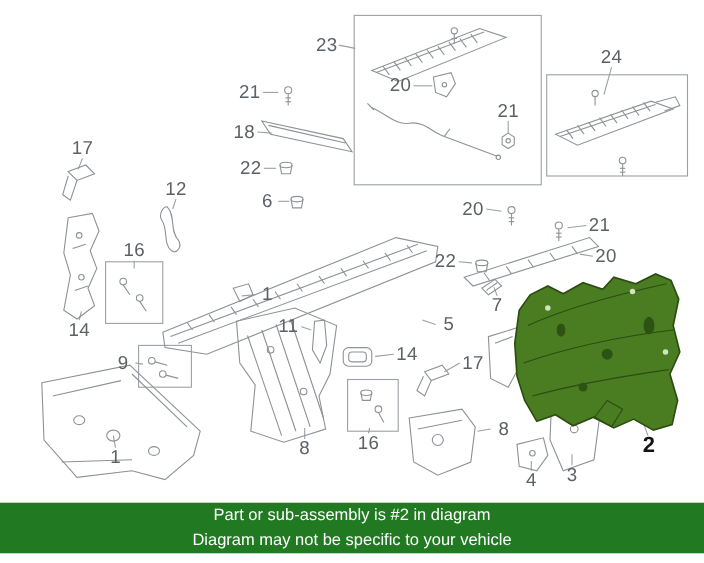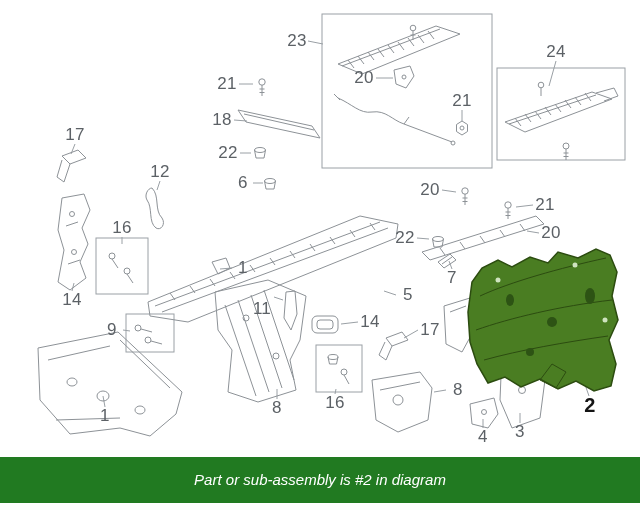--- a/index.html
+++ b/index.html
@@ -4,21 +4,21 @@
 <style>
   html,body{margin:0;padding:0;background:#ffffff;}
   .stage{position:relative;width:640px;height:512px;background:#ffffff;overflow:hidden;
          font-family:"Liberation Sans",sans-serif;}
   .sketch{position:absolute;left:0;top:0;}
   .plabel{position:absolute;transform:translate(-50%,-50%);font-size:17px;color:#5c6166;
           letter-spacing:.3px;cursor:pointer;user-select:none;}
   .plabel.big{font-size:20px;color:#141414;font-weight:bold;}
   .banner{position:absolute;left:0;bottom:9px;width:640px;height:46px;background:#217a21;
           color:#ffffff;display:flex;flex-direction:column;align-items:center;justify-content:center;
-          font-size:15px;line-height:1.45;text-align:center;font-style:italic;}
+          font-size:15px;line-height:1.45;text-align:center;}
 </style>
 </head>
 <body>
 
 <div class="stage">
 
   <svg class="sketch" width="640" height="512" viewBox="0 0 640 512">
 
     <g stroke="#9aa0a5" fill="none" stroke-width="1">
       <rect x="322" y="14" width="170" height="154"></rect>
@@ -313,31 +313,32 @@
   <div class="plabel" style="left:75px;top:135px">17</div>
   <div class="plabel" style="left:160px;top:172px">12</div>
   <div class="plabel" style="left:243px;top:183px">6</div>
   <div class="plabel" style="left:430px;top:190px">20</div>
   <div class="plabel" style="left:545px;top:205px">21</div>
   <div class="plabel" style="left:551px;top:233px">20</div>
   <div class="plabel" style="left:405px;top:238px">22</div>
   <div class="plabel" style="left:122px;top:228px">16</div>
   <div class="plabel" style="left:243px;top:268px">1</div>
   <div class="plabel" style="left:72px;top:300px">14</div>
-  <div class="plabel" style="left:262px;top:309px">11</div>
+  <div class="plabel" style="left:262px;top:297px">11</div>
   <div class="plabel" style="left:452px;top:278px">7</div>
   <div class="plabel" style="left:408px;top:295px">5</div>
   <div class="plabel" style="left:370px;top:322px">14</div>
   <div class="plabel" style="left:112px;top:330px">9</div>
   <div class="plabel" style="left:430px;top:330px">17</div>
   <div class="plabel" style="left:105px;top:416px">1</div>
   <div class="plabel" style="left:277px;top:408px">8</div>
   <div class="plabel" style="left:335px;top:403px">16</div>
   <div class="plabel" style="left:458px;top:390px">8</div>
   <div class="plabel" style="left:483px;top:437px">4</div>
   <div class="plabel" style="left:520px;top:432px">3</div>
   <div class="plabel big" style="left:590px;top:405px">2</div>
 
   <div class="banner">
     <div>Part or sub-assembly is #2 in diagram</div>
+    <div>Diagram may not be specific to your vehicle</div>
   </div>
 
 </div>
 
 </body></html>

